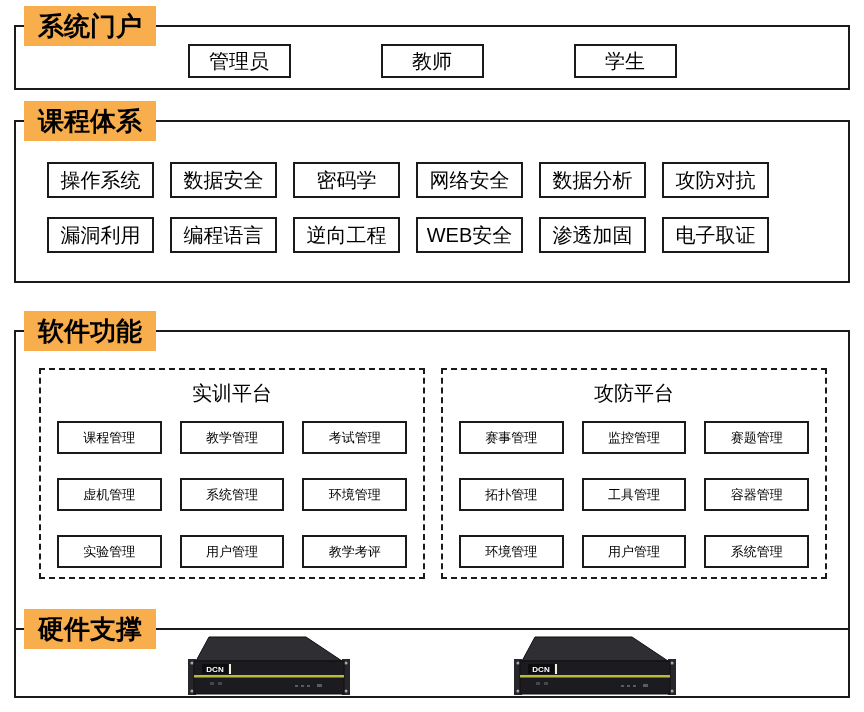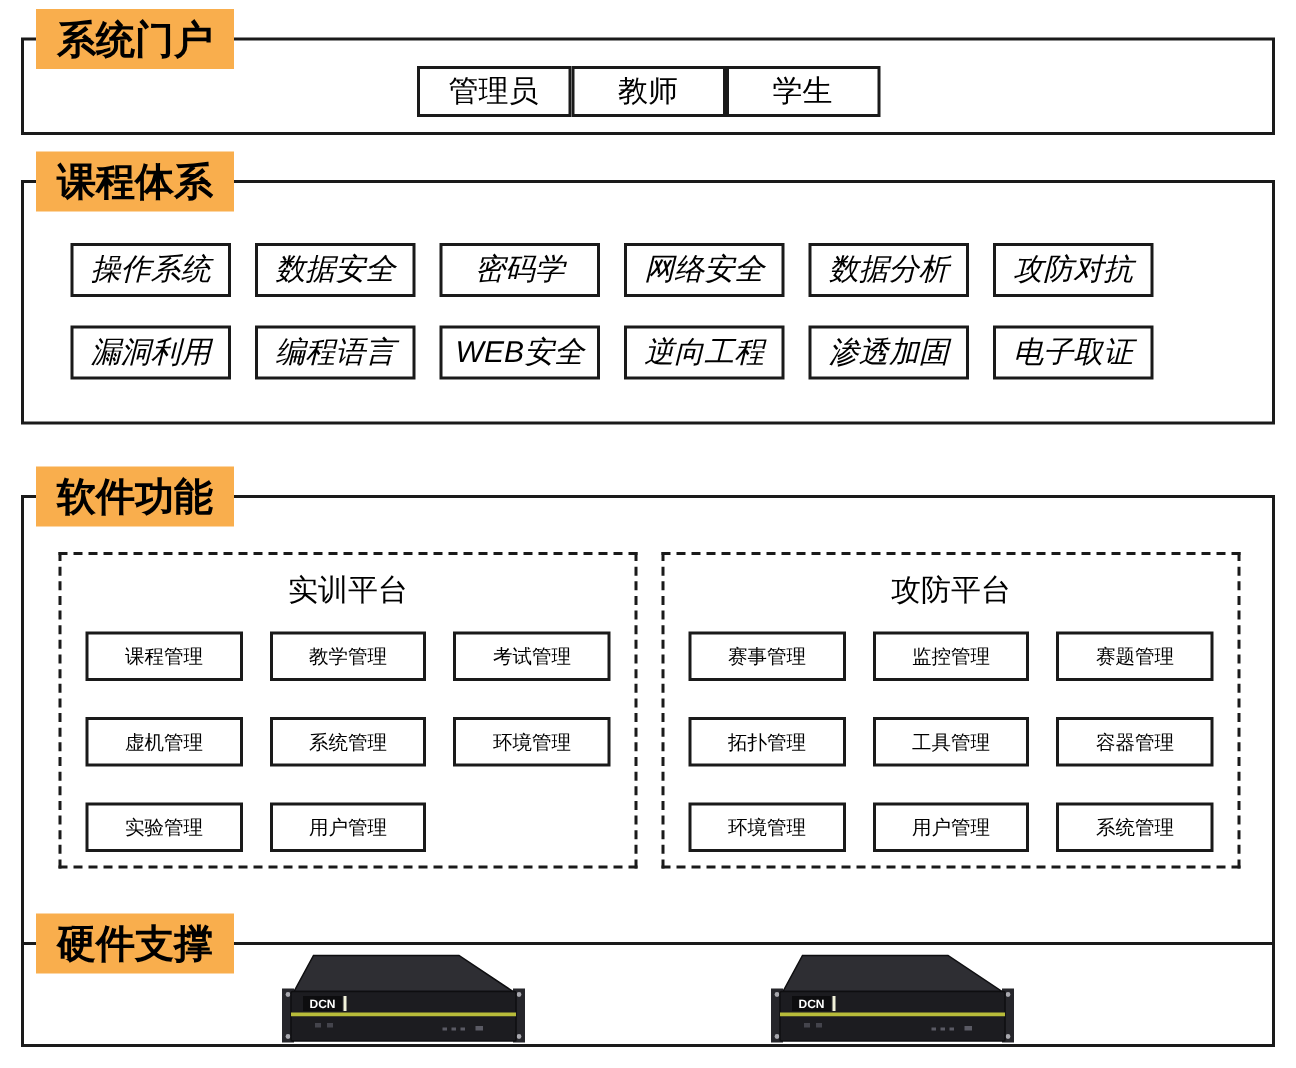--- a/index.html
+++ b/index.html
@@ -16,29 +16,29 @@
   }
 
   .box {
     border:2px solid var(--line); background:#fff;
     display:flex; align-items:center; justify-content:center;
     font-size:20px; line-height:1; white-space:nowrap;
   }
 
   
   #sec-portal { top:25px; height:65px; }
-  .roles-row { display:flex; justify-content:center; margin-top:17px; }
+  .roles-row { display:flex; justify-content:center; gap:90px; margin-top:17px; }
   .role-box { width:103px; height:34px; }
 
   
   #sec-courses { top:120px; height:163px; }
   .course-row { display:flex; gap:16px; margin-left:31px; }
   .course-row.r1 { margin-top:40px; }
   .course-row.r2 { margin-top:19px; }
-  .course-box { width:107px; height:36px;font-style:italic; }
+  .course-box { width:107px; height:36px; }
 
   
   #sec-software { top:330px; height:335px; }
   .platforms { display:flex; gap:16px; margin:36px 21px 0 23px;align-items:center; }
   .platform { flex:1; height:211px; border:2px dashed var(--line); background:#fff; }
   .platform-title { text-align:center; font-size:20px; margin-top:10px; }
   .module-grid { display:grid; grid-template-columns:repeat(3,1fr); gap:24px 18px; padding:14px 16px 0 16px; }
   .module-box { height:33px; font-size:13px; }
 
   
@@ -66,42 +66,43 @@
       <div class="box course-box">操作系统</div>
       <div class="box course-box">数据安全</div>
       <div class="box course-box">密码学</div>
       <div class="box course-box">网络安全</div>
       <div class="box course-box">数据分析</div>
       <div class="box course-box">攻防对抗</div>
     </div>
     <div class="course-row r2">
       <div class="box course-box">漏洞利用</div>
       <div class="box course-box">编程语言</div>
+      <div class="box course-box">逆向工程</div>
       <div class="box course-box">WEB安全</div>
-      <div class="box course-box">逆向工程</div>
       <div class="box course-box">渗透加固</div>
       <div class="box course-box">电子取证</div>
     </div>
   </div>
 
   <div class="sec" id="sec-software">
     <div class="sec-label">软件功能</div>
     <div class="platforms">
 
       <div class="platform">
         <div class="platform-title">实训平台</div>
         <div class="module-grid">
           <div class="box module-box">课程管理</div>
           <div class="box module-box">教学管理</div>
           <div class="box module-box">考试管理</div>
           <div class="box module-box">虚机管理</div>
           <div class="box module-box">系统管理</div>
           <div class="box module-box">环境管理</div>
           <div class="box module-box">实验管理</div>
           <div class="box module-box">用户管理</div>
+          <div class="box module-box">教学考评</div>
         </div>
       </div>
 
       <div class="platform">
         <div class="platform-title">攻防平台</div>
         <div class="module-grid">
           <div class="box module-box">赛事管理</div>
           <div class="box module-box">监控管理</div>
           <div class="box module-box">赛题管理</div>
           <div class="box module-box">拓扑管理</div>

